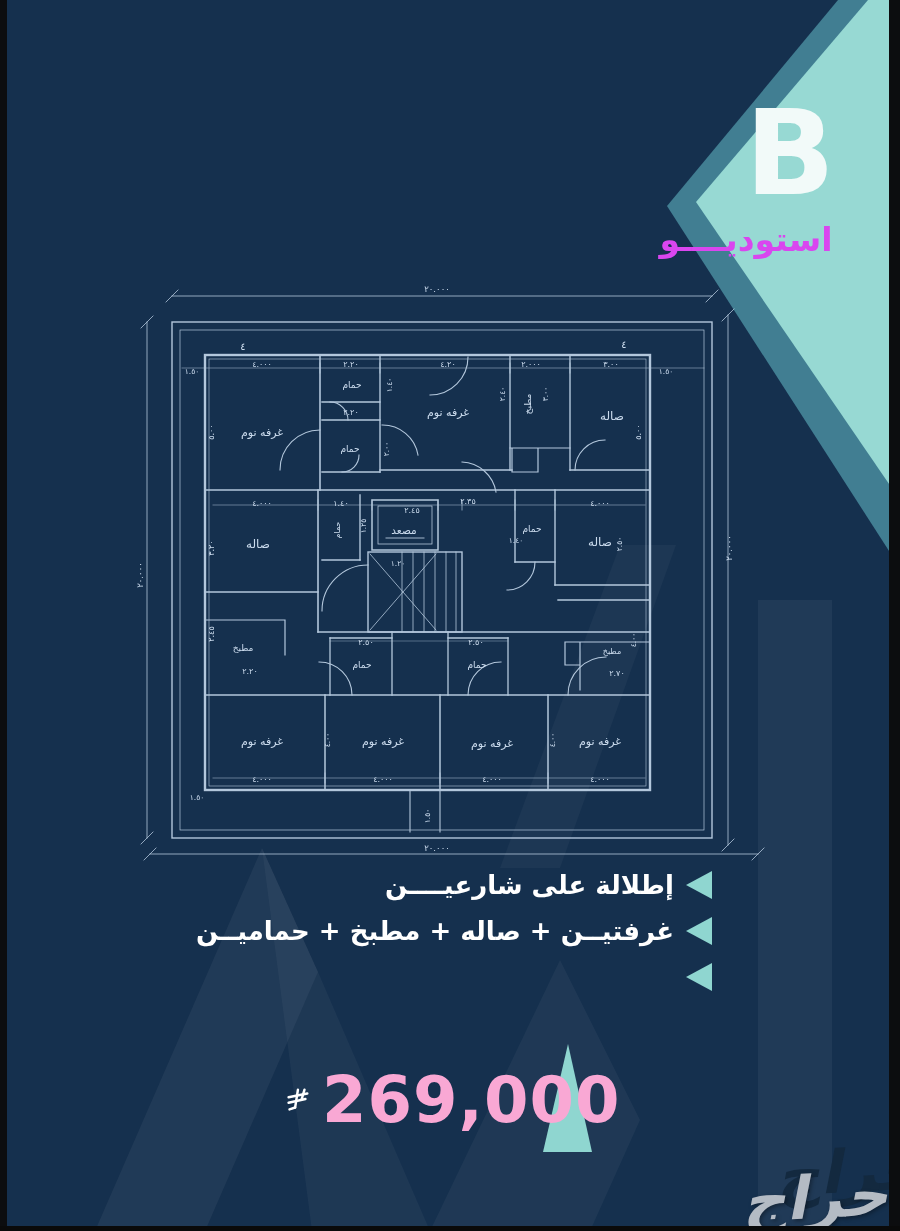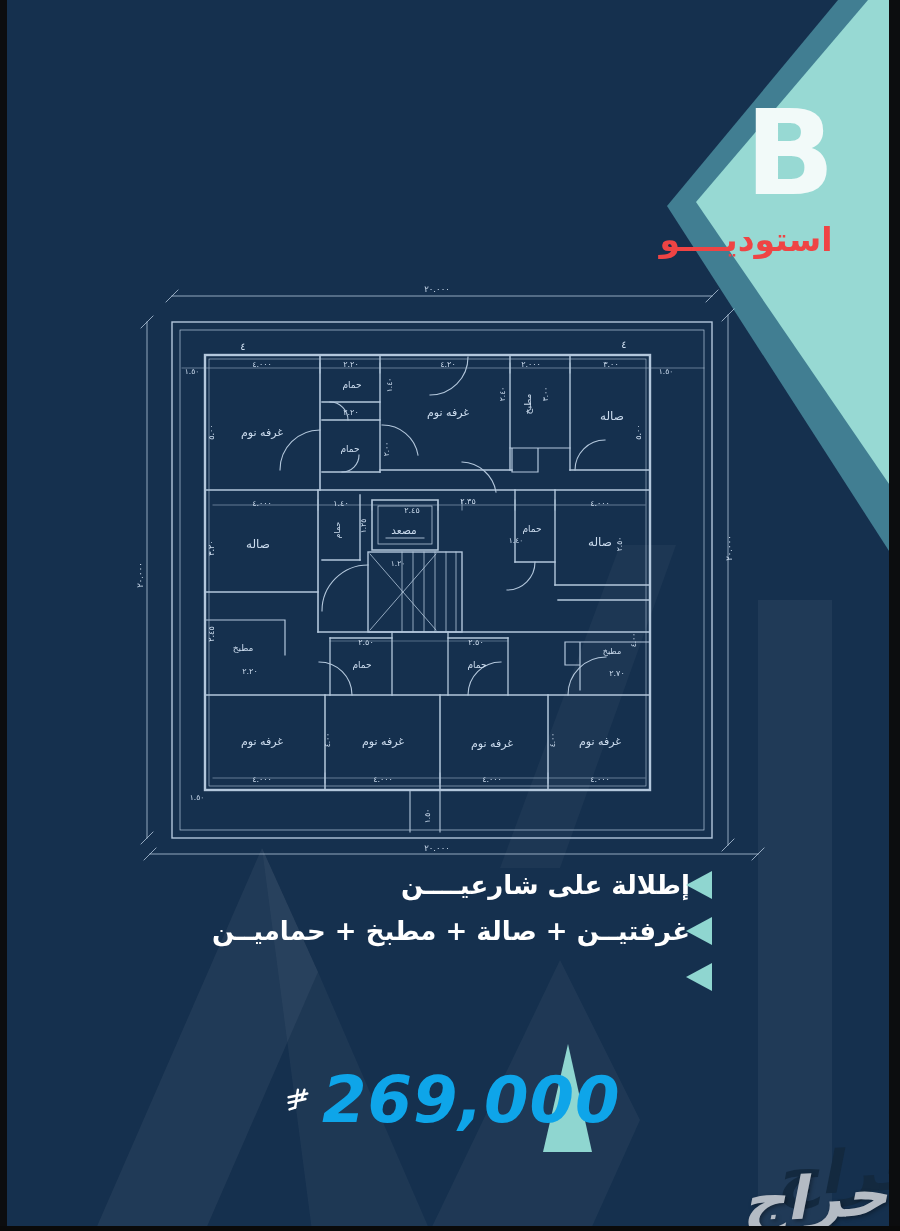--- a/index.html
+++ b/index.html
@@ -9,35 +9,35 @@
     font-family:"DejaVu Sans",sans-serif;
   }
   svg.bg{position:absolute;left:0;top:0;display:block;}
   
   .badge-letter{
     position:absolute;top:94px;right:50px;width:120px;text-align:center;
     font-size:118px;font-weight:bold;color:#f2faf9;line-height:1;
   }
   .badge-label{
     position:absolute;top:220px;right:44px;width:220px;text-align:center;
-    font-size:33px;font-weight:bold;color:#ef4444;direction:rtl;white-space:nowrap;
+    font-size:33px;font-weight:bold;color:#d946ef;direction:rtl;white-space:nowrap;
   }
   
   .features{position:absolute;top:868px;right:188px;direction:rtl;text-align:right;}
-  .feature-row{position:relative;padding-right:22px;height:34px;line-height:34px;margin-bottom:12px;margin-left:36px;}
+  .feature-row{position:relative;padding-right:38px;height:34px;line-height:34px;margin-bottom:12px;margin-left:36px;}
   .feature-text{color:#ffffff;font-size:26px;font-weight:bold;white-space:nowrap;}
   .bullet{
     position:absolute;right:0;top:50%;transform:translateY(-50%);
     width:0;height:0;border-top:14px solid transparent;border-bottom:14px solid transparent;
     border-right:26px solid #8fd6d0;
   }
   
   .price{position:absolute;top:1068px;left:282px;display:flex;align-items:center;gap:10px;}
   .riyal svg{display:block;}
-  .price-amount{color:#0ea5e9;font-size:64px;font-weight:bold;letter-spacing:1px;line-height:1;font-style:italic;}
+  .price-amount{color:#f9a8d4;font-size:64px;font-weight:bold;letter-spacing:1px;line-height:1;}
   
   .haraj{
     position:absolute;font-weight:bold;font-size:60px;white-space:nowrap;direction:rtl;
     transform:skewX(-14deg) rotate(-3deg);line-height:1;
   }
   .haraj-shadow{right:-26px;bottom:30px;color:#13293f;}
   .haraj-main{right:8px;bottom:4px;color:#b4bbc4;text-shadow:2px 2px 4px rgba(0,0,0,.35);}
   
   .edge{position:absolute;background:#0c0d0f;}
   .edge-left{left:0;top:0;width:7px;height:100%;}
@@ -207,21 +207,21 @@
 
   <div class="badge-letter">B</div>
   <div class="badge-label">استوديــــو</div>
 
   <div class="features">
     <div class="feature-row">
       <span class="feature-text">إطلالة على شارعيــــن</span>
       <span class="bullet"></span>
     </div>
     <div class="feature-row">
-      <span class="feature-text">غرفتيــن + صالة + مطبخ + حماميــن</span>
+      <span class="feature-text">غرفتيــن + صاله + مطبخ + حماميــن</span>
       <span class="bullet"></span>
     </div>
     <div class="feature-row">
       <span class="bullet"></span>
     </div>
   </div>
 
   <div class="price">
     <span class="riyal">
       <svg width="30" height="30" viewBox="0 0 32 32" fill="none" stroke="#ffffff" stroke-width="2.6" stroke-linecap="round">

